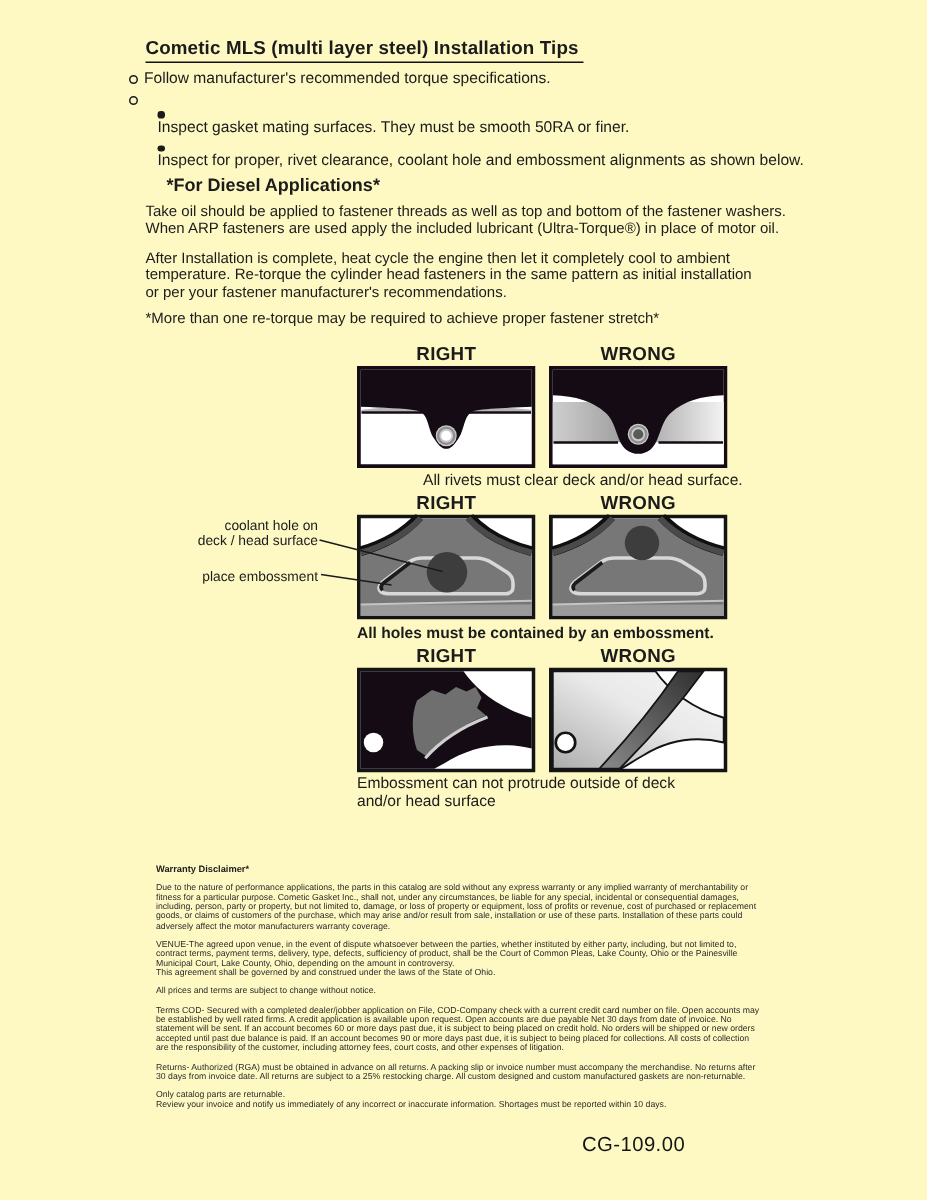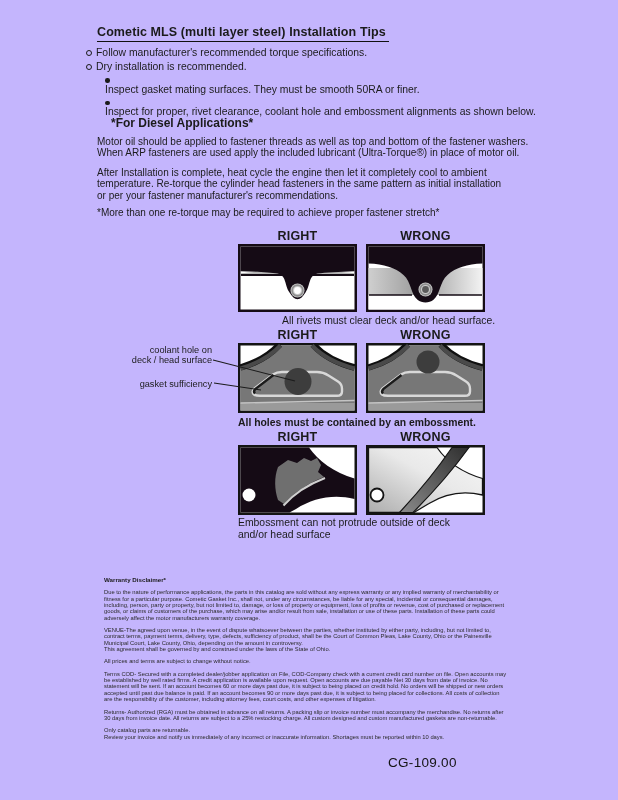--- a/index.html
+++ b/index.html
@@ -1,16 +1,16 @@
 <!DOCTYPE html>
 <html><head>
 <meta charset="utf-8">
 <style>
   html,body{margin:0;padding:0;background:#ffffff;}
-  .page{position:relative;width:618px;height:800px;background:#c4b5fd;overflow:hidden;
+  .page{position:relative;width:618px;height:800px;background:#fef9c3;overflow:hidden;
         font-family:"Liberation Sans","DejaVu Sans",sans-serif;color:#1b1b1b;}
   .abs{position:absolute;}
   .title{left:97px;top:25px;font-size:12.5px;font-weight:700;letter-spacing:.1px;
          border-bottom:1.7px solid #111;padding:0 3px 2px 0;}
   .bullets{left:86px;top:46px;font-size:10.4px;line-height:14px;}
   .brow{display:flex;align-items:flex-start;}
   .brow.sub{margin-left:19px;flex-direction:column;}
   .m-open{flex:0 0 auto;width:4px;height:4px;border:1px solid #1b1b1b;border-radius:50%;margin:4px 4px 0 0;}
   .m-dot{flex:0 0 auto;width:4.5px;height:4.5px;background:#1b1b1b;border-radius:50%;margin:4px 4px 0 0;}
   .sec-head{left:111px;top:116px;font-size:12px;font-weight:700;}
@@ -33,34 +33,33 @@
 
   <div class="abs title">Cometic MLS (multi layer steel) Installation Tips</div>
 
   <div class="abs bullets">
     <div class="brow">
       <span class="m-open"></span>
       <span>Follow manufacturer's recommended torque specifications.</span>
     </div>
     <div class="brow">
       <span class="m-open"></span>
-      <span>Dry installation is recommended.</span>
     </div>
     <div class="brow sub">
       <span class="m-dot"></span>
       <span>Inspect gasket mating surfaces.  They must be smooth 50RA or finer.</span>
     </div>
     <div class="brow sub">
       <span class="m-dot"></span>
       <span>Inspect for proper, rivet clearance, coolant hole and embossment alignments as shown below.</span>
     </div>
   </div>
 
   <div class="abs sec-head">*For Diesel Applications*</div>
-  <div class="abs para p1">Motor oil should be applied to fastener threads as well as top and bottom of the fastener washers.
+  <div class="abs para p1">Take oil should be applied to fastener threads as well as top and bottom of the fastener washers.
 When ARP fasteners are used apply the included lubricant (Ultra-Torque®) in place of motor oil.</div>
   <div class="abs para p2">After Installation is complete, heat cycle the engine then let it completely cool to ambient
 temperature. Re-torque the cylinder head fasteners in the same pattern as initial installation
 or per your fastener manufacturer's recommendations.</div>
   <div class="abs para pnote">*More than one re-torque may be required to achieve proper fastener stretch*</div>
 
   <div class="abs dlabel" style="left:238px;top:229px;">RIGHT</div>
   <div class="abs dlabel" style="left:366px;top:229px;">WRONG</div>
 
   <svg class="abs dbox" style="left:238px;top:244px;" width="119" height="68" viewBox="0 0 119 68">
@@ -120,21 +119,21 @@
     <path d="M74,2.5 C84,13 99,21 116.5,25.5" stroke="#4a4a4a" stroke-width="4" fill="none"></path>
     <rect x="2.5" y="60" width="114" height="7.5" fill="#9a9a9a"></rect>
     <path d="M2.5,60 L116.5,57.5" stroke="#c4c4c4" stroke-width="1.4"></path>
     <path d="M16,51.5 C14,50 14.2,47.5 16.5,45.5 L35,31.5 C37.5,29.8 40.5,29 44,29 L79,29 C83,29 87,30.2 90.5,32.5 L100,38.5 C102.8,40.3 104,43 104,45.8 L104,48.5 C104,51.2 102,52.8 99,52.8 L22,52.8 C19.5,52.8 17.5,52.7 16,51.5 Z" fill="none" stroke="#d8d8d8" stroke-width="2.4"></path>
     <path d="M17,50.5 C15.5,49 15.8,47.5 17.5,45.8 L35.5,32" fill="none" stroke="#1b1b1b" stroke-width="2.4"></path>
     <circle cx="62" cy="19" r="11.5" fill="#3d3d3d"></circle>
   </svg>
 
   <div class="abs ann" style="top:345px;">coolant hole on
 deck / head surface</div>
-  <div class="abs ann" style="top:379px;">gasket sufficiency</div>
+  <div class="abs ann" style="top:379px;">place embossment</div>
 
   <svg class="abs leader" width="92" height="44" viewBox="0 0 92 44">
     <path d="M2,8 L84,29" stroke="#1b1b1b" stroke-width="1.1" fill="none"></path>
     <path d="M3,31 L50,38" stroke="#1b1b1b" stroke-width="1.1" fill="none"></path>
   </svg>
 
   <div class="abs cap" style="top:417px;font-weight:bold;">All holes must be contained by an embossment.</div>
 
   <div class="abs dlabel" style="left:238px;top:430px;">RIGHT</div>
   <div class="abs dlabel" style="left:366px;top:430px;">WRONG</div>

